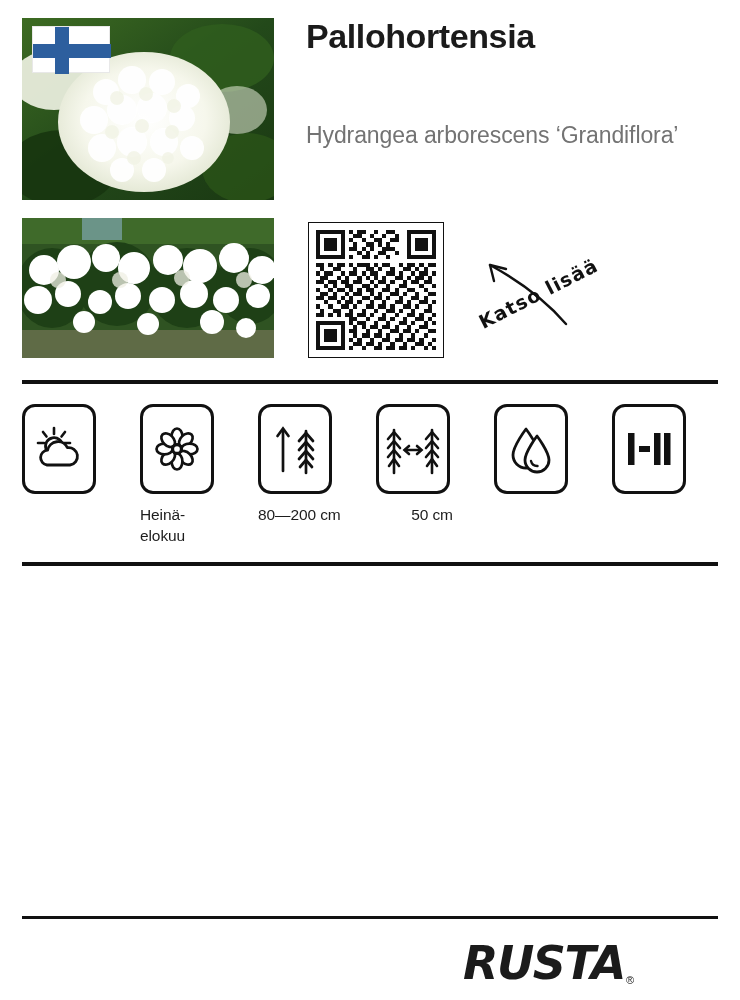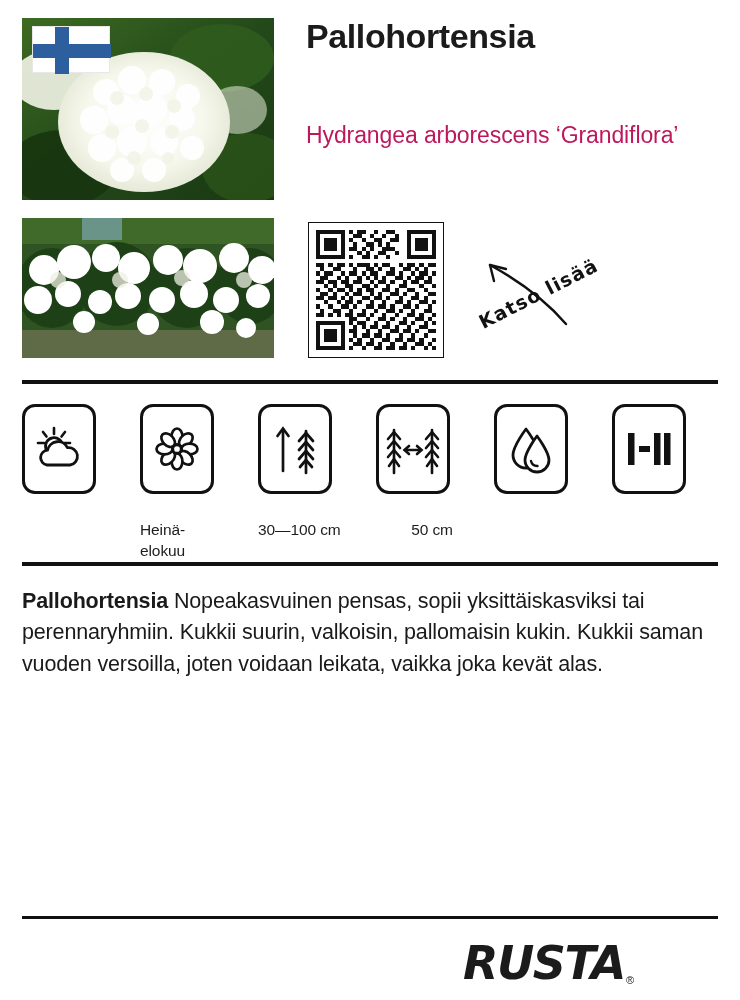--- a/index.html
+++ b/index.html
@@ -74,21 +74,21 @@
     letter-spacing: -0.4px;
     color: #1b1b1b;
     line-height: 1.1;
   }
   .latin-name {
     position: absolute;
     left: 306px; top: 120px;
     font-size: 23px;
     font-weight: normal;
     line-height: 1.32;
-    color: #be185d;
+    color: #737373;
     letter-spacing: -0.1px;
     text-align: center;
   }
 
   
   .qr-box {
     position: absolute;
     left: 308px; top: 222px;
     width: 136px; height: 136px;
     background: #ffffff;
@@ -144,21 +144,21 @@
     width: 74px; height: 90px;
     border: 3.5px solid #111;
     border-radius: 13px;
     background: #fff;
     display: flex;
     align-items: center;
     justify-content: center;
   }
   .icon-box svg { display: block; }
   .icon-label {
-    margin-top: 26px;
+    margin-top: 11px;
     font-size: 15.5px;
     line-height: 1.35;
     color: #1d1d1d;
     white-space: pre-line;
     letter-spacing: -0.1px;
   }
 
   
   .description {
     position: absolute;
@@ -605,21 +605,21 @@
             <line x1="15" y1="50" x2="15" y2="9"></line>
             <path d="M9.5 15 L15 7.5 L20.5 15"></path>
             <line x1="38" y1="52" x2="38" y2="10"></line>
             <path d="M38 12 L31 20 M38 12 L45 20"></path>
             <path d="M38 21 L31 29 M38 21 L45 29"></path>
             <path d="M38 30 L31 38 M38 30 L45 38"></path>
             <path d="M38 39 L32 46 M38 39 L44 46"></path>
           </g>
         </svg>
       </div>
-      <div class="icon-label">30—100 cm</div>
+      <div class="icon-label">80—200 cm</div>
     </div>
 
     <div class="icon-cell" style="left:376px;text-align:center;">
       <div class="icon-box">
         <svg width="58" height="56" viewBox="0 0 58 56" xmlns="http://www.w3.org/2000/svg">
           <g stroke="#111" stroke-width="2.6" stroke-linecap="round" fill="none">
             <line x1="10" y1="52" x2="10" y2="9"></line>
             <path d="M10 11 L4 18 M10 11 L16 18"></path>
             <path d="M10 20 L4 27 M10 20 L16 27"></path>
             <path d="M10 29 L4 36 M10 29 L16 36"></path>
@@ -657,22 +657,19 @@
             <rect x="15" y="16" width="11" height="6"></rect>
             <rect x="30" y="3" width="6.5" height="32"></rect>
             <rect x="40" y="3" width="6.5" height="32"></rect>
           </g>
         </svg>
       </div>
       <div class="icon-label"></div>
     </div>
   </div>
 
-  <div class="description">
-    <b>Pallohortensia</b><span> Nopeakasvuinen pensas, sopii yksittäiskasviksi tai perennaryhmiin. Kukkii suurin, valkoisin, pallomaisin kukin. Kukkii saman vuoden versoilla, joten voidaan leikata, vaikka joka kevät alas.</span>
-  </div>
 
   <div class="logo">
     <span class="logo-text">RUSTA</span>
     <span class="logo-tm">®</span>
   </div>
 
 </div>
 
 </body></html>

